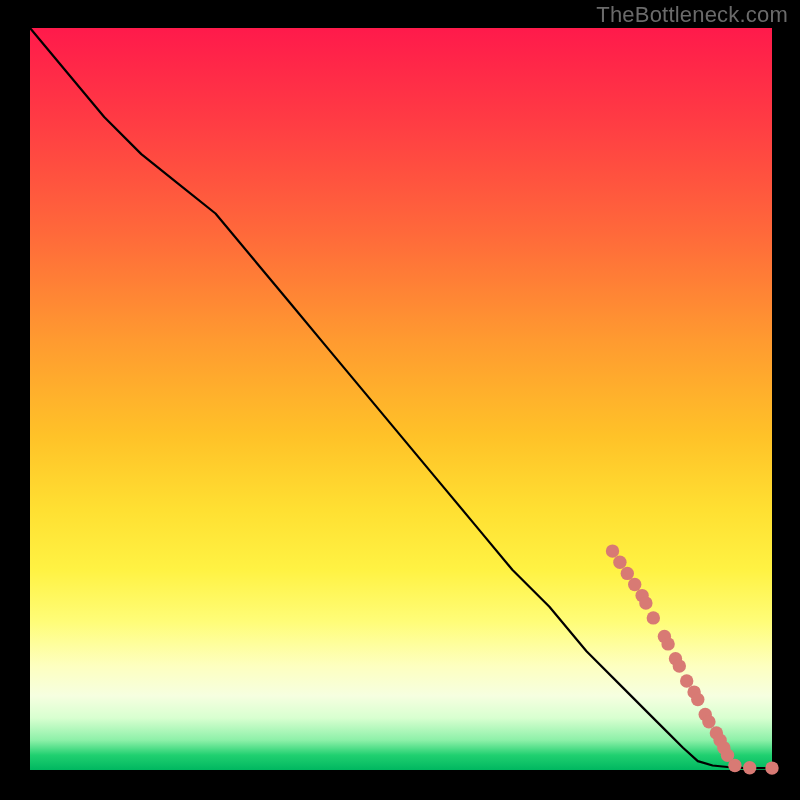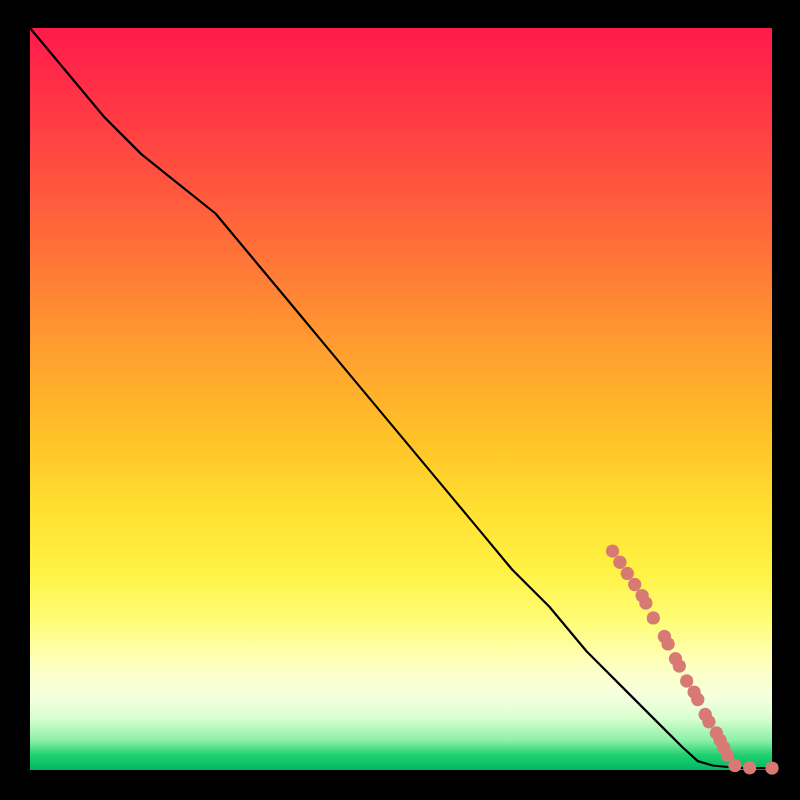--- a/index.html
+++ b/index.html
@@ -49,20 +49,21 @@
     position: absolute;
     left: 0;
     top: 0;
   }
 </style>
 </head>
 <body>
 
 <div class="stage">
   <div class="plot" style="left: 30px; top: 28px; width: 742px; height: 742px;"></div>
+  <div class="attrib">TheBottleneck.com</div>
   <svg class="overlay" width="800" height="800">
       <path d="M30.0 28.0 L67.1 72.5 L104.2 117.0 L141.3 154.1 L178.4 183.8 L215.5 213.5 L252.6 258.0 L289.7 302.5 L326.8 347.1 L363.9 391.6 L401.0 436.1 L438.1 480.6 L475.2 525.1 L512.3 569.7 L549.4 606.8 L586.5 651.3 L623.6 688.4 L653.3 718.1 L668.1 732.9 L683.0 747.7 L697.8 761.1 L712.6 765.5 L727.5 767.0 L742.3 767.8 L757.2 768.1 L772.0 768.1" fill="none" stroke="#000000" stroke-width="2.2" stroke-linecap="round" stroke-linejoin="round"></path>
       <circle cx="612.5" cy="551.1" r="6.7" fill="#d87a74"></circle>
       <circle cx="619.9" cy="562.2" r="6.7" fill="#d87a74"></circle>
       <circle cx="627.3" cy="573.4" r="6.7" fill="#d87a74"></circle>
       <circle cx="634.7" cy="584.5" r="6.7" fill="#d87a74"></circle>
       <circle cx="642.1" cy="595.6" r="6.7" fill="#d87a74"></circle>
       <circle cx="645.9" cy="603.1" r="6.7" fill="#d87a74"></circle>
       <circle cx="653.3" cy="617.9" r="6.7" fill="#d87a74"></circle>
       <circle cx="664.4" cy="636.4" r="6.7" fill="#d87a74"></circle>

